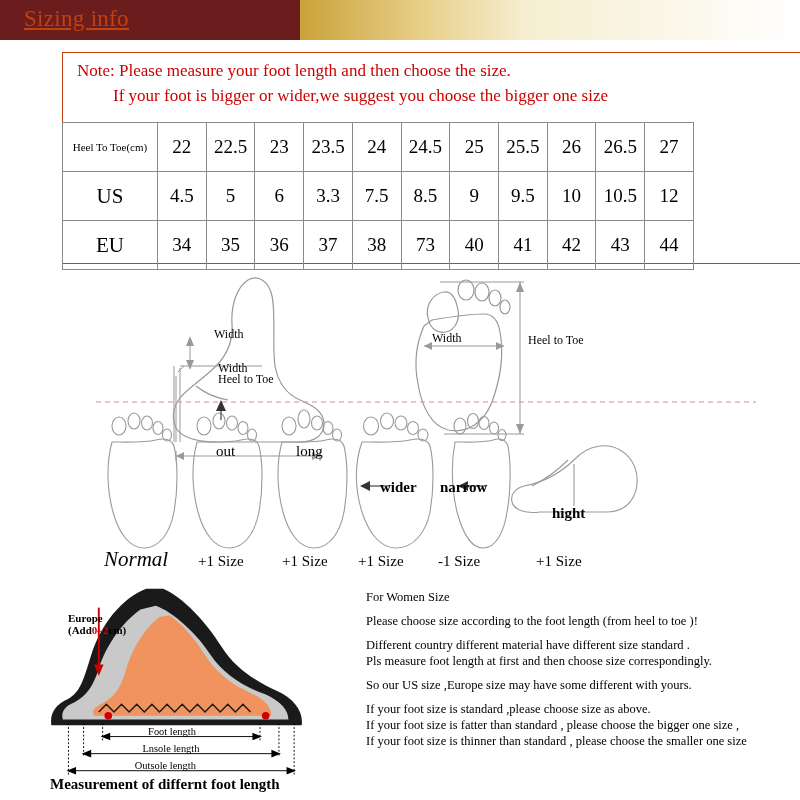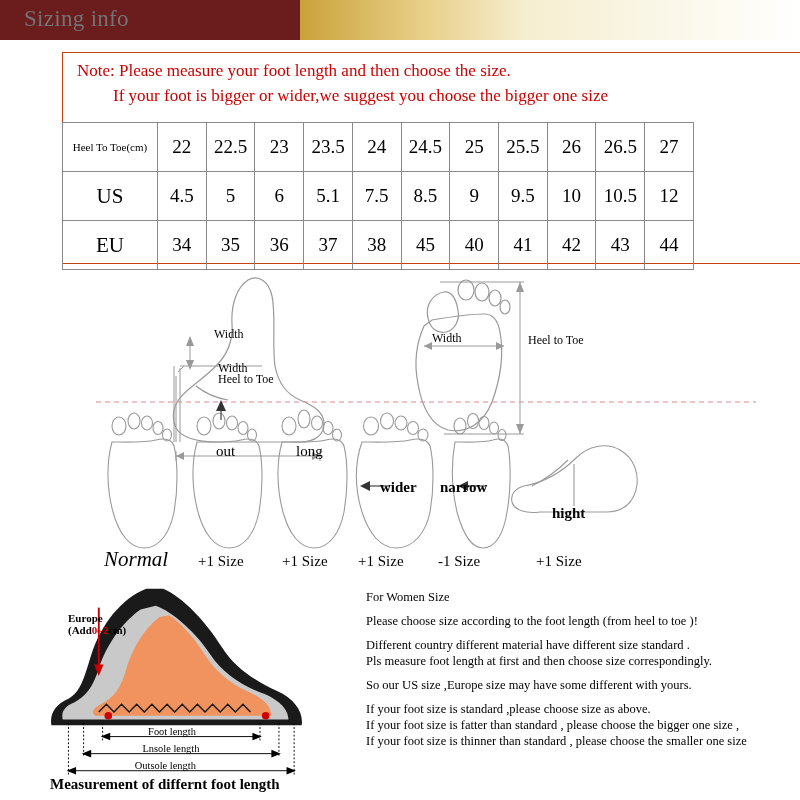--- a/index.html
+++ b/index.html
@@ -30,23 +30,24 @@
   }
   .header-bg-grad {
     position: absolute;
     left: 300px; top: 0;
     width: 500px; height: 40px;
     background: linear-gradient(90deg, #caa23a 0%, #e8d08a 25%, #f6eed0 45%, #ffffff 100%);
   }
   .header-title {
     position: absolute;
     left: 24px; top: 6px;
-    color: #737373;
+    color: #c2410c;
     font-size: 23px;
     letter-spacing: 0.3px;
+    text-decoration: underline;
   }
 
   
   .note-box {
     position: absolute;
     left: 62px; top: 52px;
     width: 794px;
     height: 212px;
     border: 1px solid #c2410c;
     box-sizing: border-box;
@@ -164,37 +165,37 @@
       <td>25.5</td>
       <td>26</td>
       <td>26.5</td>
       <td>27</td>
     </tr>
     <tr>
       <td class="rowhead">US</td>
       <td>4.5</td>
       <td>5</td>
       <td>6</td>
-      <td>5.1</td>
+      <td>3.3</td>
       <td>7.5</td>
       <td>8.5</td>
       <td>9</td>
       <td>9.5</td>
       <td>10</td>
       <td>10.5</td>
       <td>12</td>
     </tr>
     <tr>
       <td class="rowhead">EU</td>
       <td>34</td>
       <td>35</td>
       <td>36</td>
       <td>37</td>
       <td>38</td>
-      <td>45</td>
+      <td>73</td>
       <td>40</td>
       <td>41</td>
       <td>42</td>
       <td>43</td>
       <td>44</td>
     </tr>
   </tbody>
 </table>
 
 <div class="diagram-zone">

